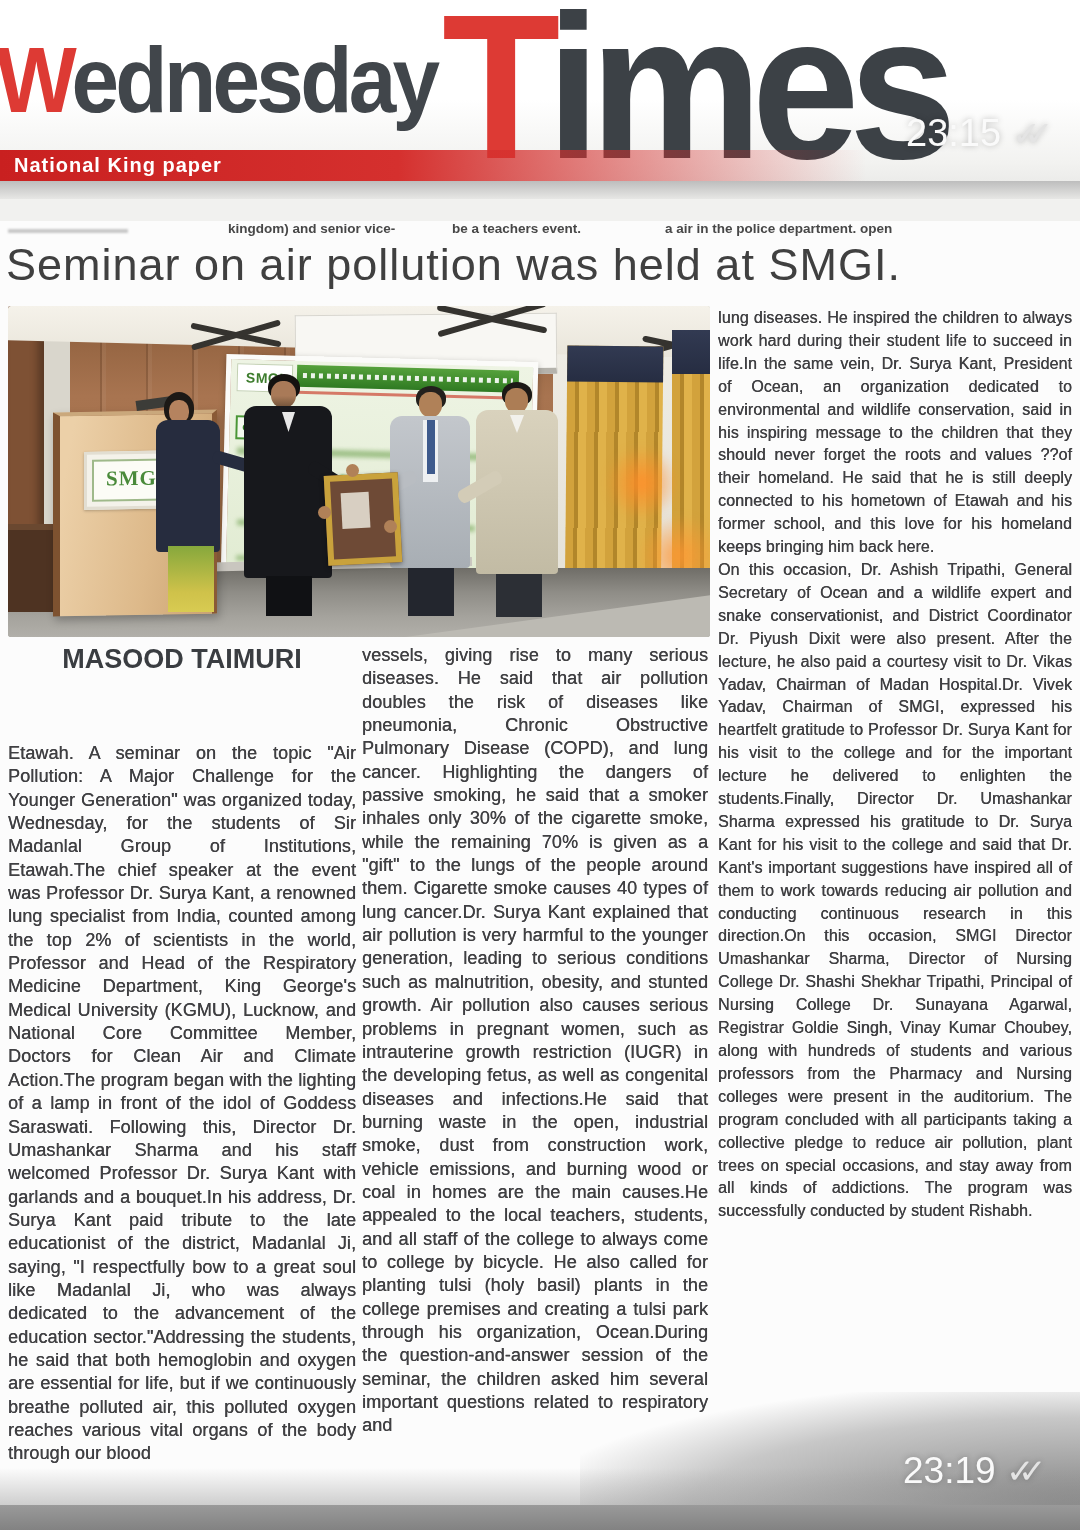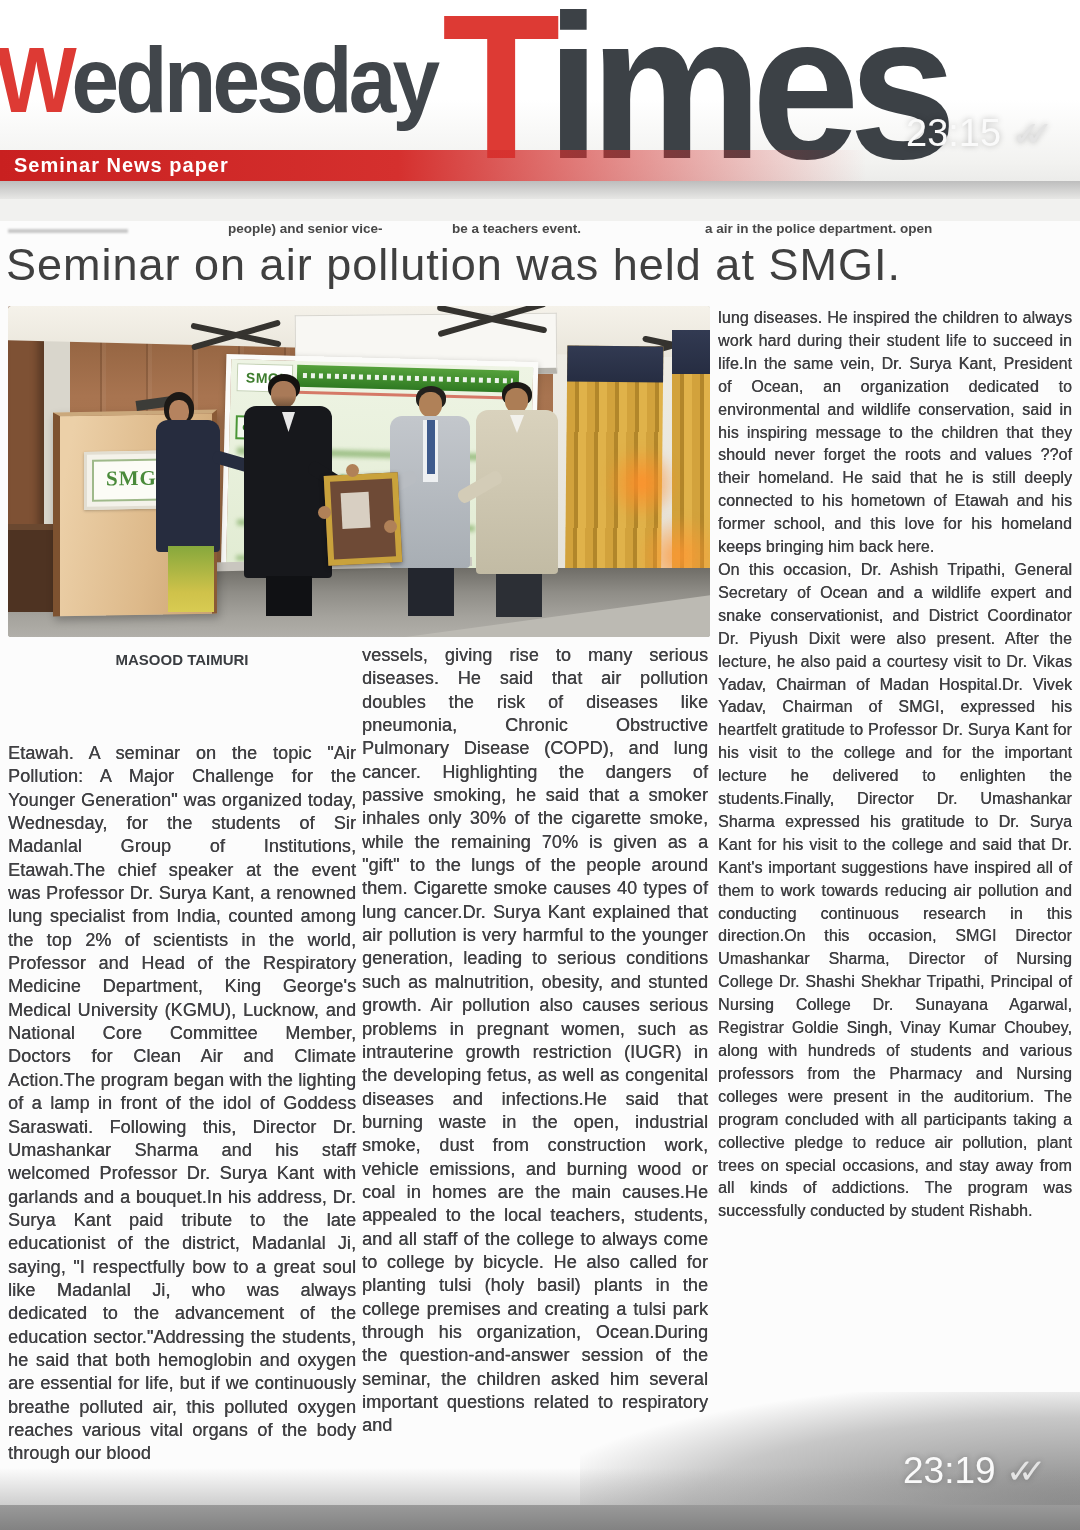--- a/index.html
+++ b/index.html
@@ -22,21 +22,21 @@
   #time-top{left:906px;top:112px;font-size:38px;}
   #time-bottom{left:903px;top:1450px;font-size:37px;z-index:60;}
   .checks{letter-spacing:-.48em;padding-right:.5em;color:#e4e4e4;font-size:.92em;}
 
   #divider{left:0;top:181px;width:1080px;height:18px;background:linear-gradient(180deg,#bdbdbd,#e7e7e5);}
   #lightband{left:0;top:199px;width:1080px;height:22px;background:#f1f1ef;}
 
   
   .frag{top:221px;font-size:13.5px;font-weight:bold;color:#474747;filter:blur(.55px);white-space:nowrap;}
   #frag-left-mark{left:8px;top:229px;width:120px;height:4px;background:#8a8a8a;opacity:.45;filter:blur(1px);}
-  #frag-mid1{left:228px;} #frag-mid2{left:452px;} #frag-right{left:665px;margin-left:40px;}
+  #frag-mid1{left:228px;} #frag-mid2{left:452px;} #frag-right{left:665px;}
 
   
   #headline{left:6px;top:238px;width:1070px;font-size:45px;font-weight:normal;color:#404040;
     letter-spacing:1px;line-height:1.2;white-space:nowrap;}
 
   
   #photo{left:8px;top:306px;width:702px;height:331px;border-radius:3px;overflow:hidden;background:#9a9a95;}
   #wood-wall{left:0;top:0;width:560px;height:300px;
     background:linear-gradient(180deg,#8a5c3a,#a87450 30%,#a06e48 70%,#96663f);}
   #wood-wall::after{content:'';position:absolute;inset:0;
@@ -148,21 +148,21 @@
   #p4 .legs{left:20px;top:192px;width:46px;height:43px;background:#2c2f35;}
   
   #plaque{left:318px;top:168px;width:62px;height:78px;transform:rotate(-3deg);
     background:#6e4a36;border:6px solid #c9a23c;box-shadow:0 2px 5px rgba(0,0,0,.4);}
   #plaque-photo{left:10px;top:12px;width:28px;height:36px;background:#d8cfc2;}
   .hold-hand{position:absolute;width:13px;height:13px;border-radius:50%;background:#b08158;}
   #hand1{left:310px;top:200px;} #hand2{left:376px;top:214px;} #hand3{left:338px;top:158px;}
 
   
   #caption{left:8px;top:646px;width:348px;text-align:center;color:#3a3d41;font-weight:bold;
-    font-size:15px;line-height:27px;}
+    font-size:27px;line-height:27px;}
   .bodytext{font-size:18px;line-height:23.35px;color:#404043;text-align:justify;
     text-shadow:.3px 0 0 currentColor;letter-spacing:.1px;}
   #col1{left:8px;top:742px;width:348px;}
   #col2{left:362px;top:644px;width:346px;}
   #col3{left:718px;top:307px;width:354px;font-size:16px;line-height:22.9px;}
   #col3 .para + .para{margin-top:0;}
 
   
   #corner-shade{right:0;top:1392px;width:500px;height:116px;z-index:50;pointer-events:none;
     background:radial-gradient(ellipse at 100% 100%,rgba(100,100,100,.8),rgba(120,120,120,.4) 55%,rgba(140,140,140,0) 78%);}
@@ -177,32 +177,32 @@
 <div id="screen">
 
   <div class="abs" id="masthead">
     <div class="abs mast-word" id="word1">
       <span class="red-initial">W</span><span>ednesday</span>
     </div>
     <div class="abs mast-word" id="word2">
       <span class="red-initial">T</span><span>imes</span>
     </div>
     <div class="abs" id="tagline-strip">
-      <span>Seminar News paper</span>
+      <span>National King paper</span>
     </div>
   </div>
   <div class="abs wa-time" id="time-top">
     <span>23:15</span>
     <span class="checks">✓✓</span>
   </div>
   <div class="abs" id="divider"></div>
   <div class="abs" id="lightband"></div>
 
   <div class="abs" id="frag-left-mark"></div>
-  <div class="abs frag" id="frag-mid1">people) and senior vice-</div>
+  <div class="abs frag" id="frag-mid1">kingdom) and senior vice-</div>
   <div class="abs frag" id="frag-mid2">be a teachers event.</div>
   <div class="abs frag" id="frag-right">a air in the police department. open</div>
 
   <div class="abs" id="headline">Seminar on air pollution was held at SMGI.</div>
 
   <div class="abs" id="photo">
     <div class="abs" id="wood-wall"></div>
     <div class="abs" id="left-wood"></div>
     <div class="abs" id="left-sliver"></div>
     <div class="abs" id="right-wall"></div>

